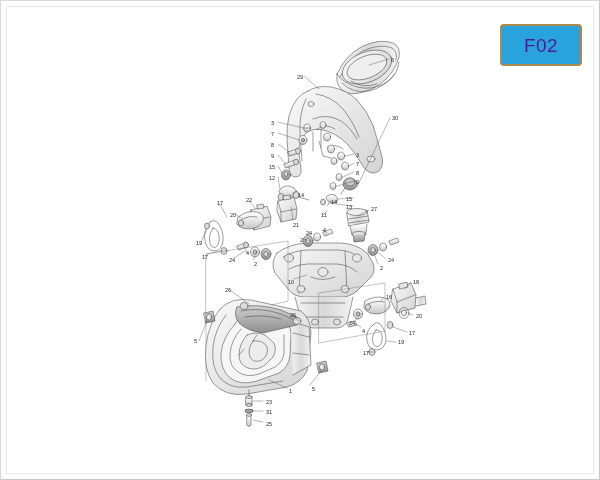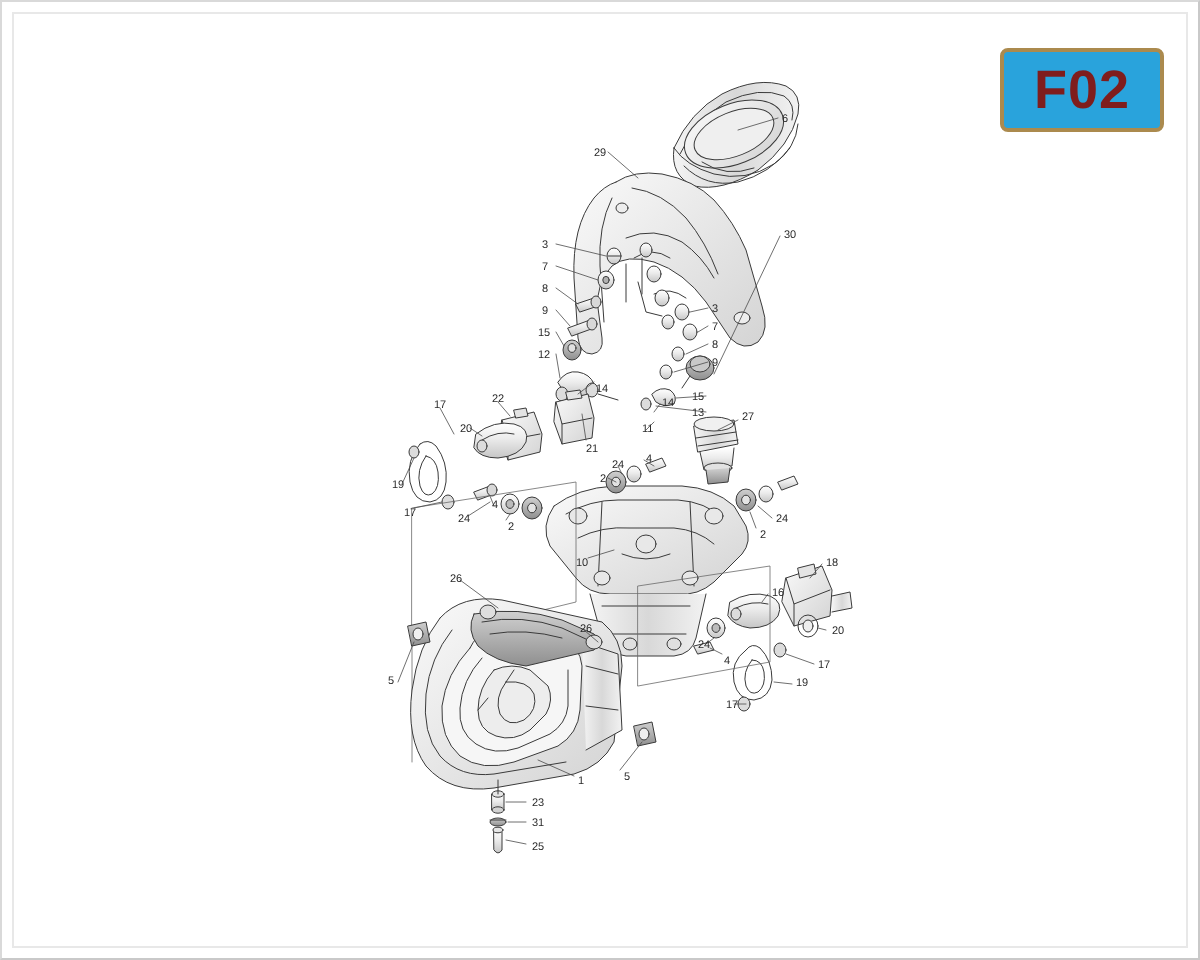--- a/index.html
+++ b/index.html
@@ -47,26 +47,25 @@
     height: 42px;
     background: #29a3dc;
     border: 2px solid #ab8a4e;
     border-radius: 4px;
     display: flex;
     align-items: center;
     justify-content: center;
     box-sizing: border-box;
   }
   #page-badge-label {
-    color: #7f1d1d;
-    font-size: 27px;
+    color: #4c1d95;
+    font-size: 19px;
     font-family: "Liberation Sans", sans-serif;
     letter-spacing: 0.5px;
     line-height: 1;
-    font-weight: bold;
   }
   .cal {
     position: absolute;
     font-family: "Liberation Sans", sans-serif;
     font-size: 5.5px;
     color: #2a2a2a;
     line-height: 1;
     white-space: nowrap;
   }
 </style>

